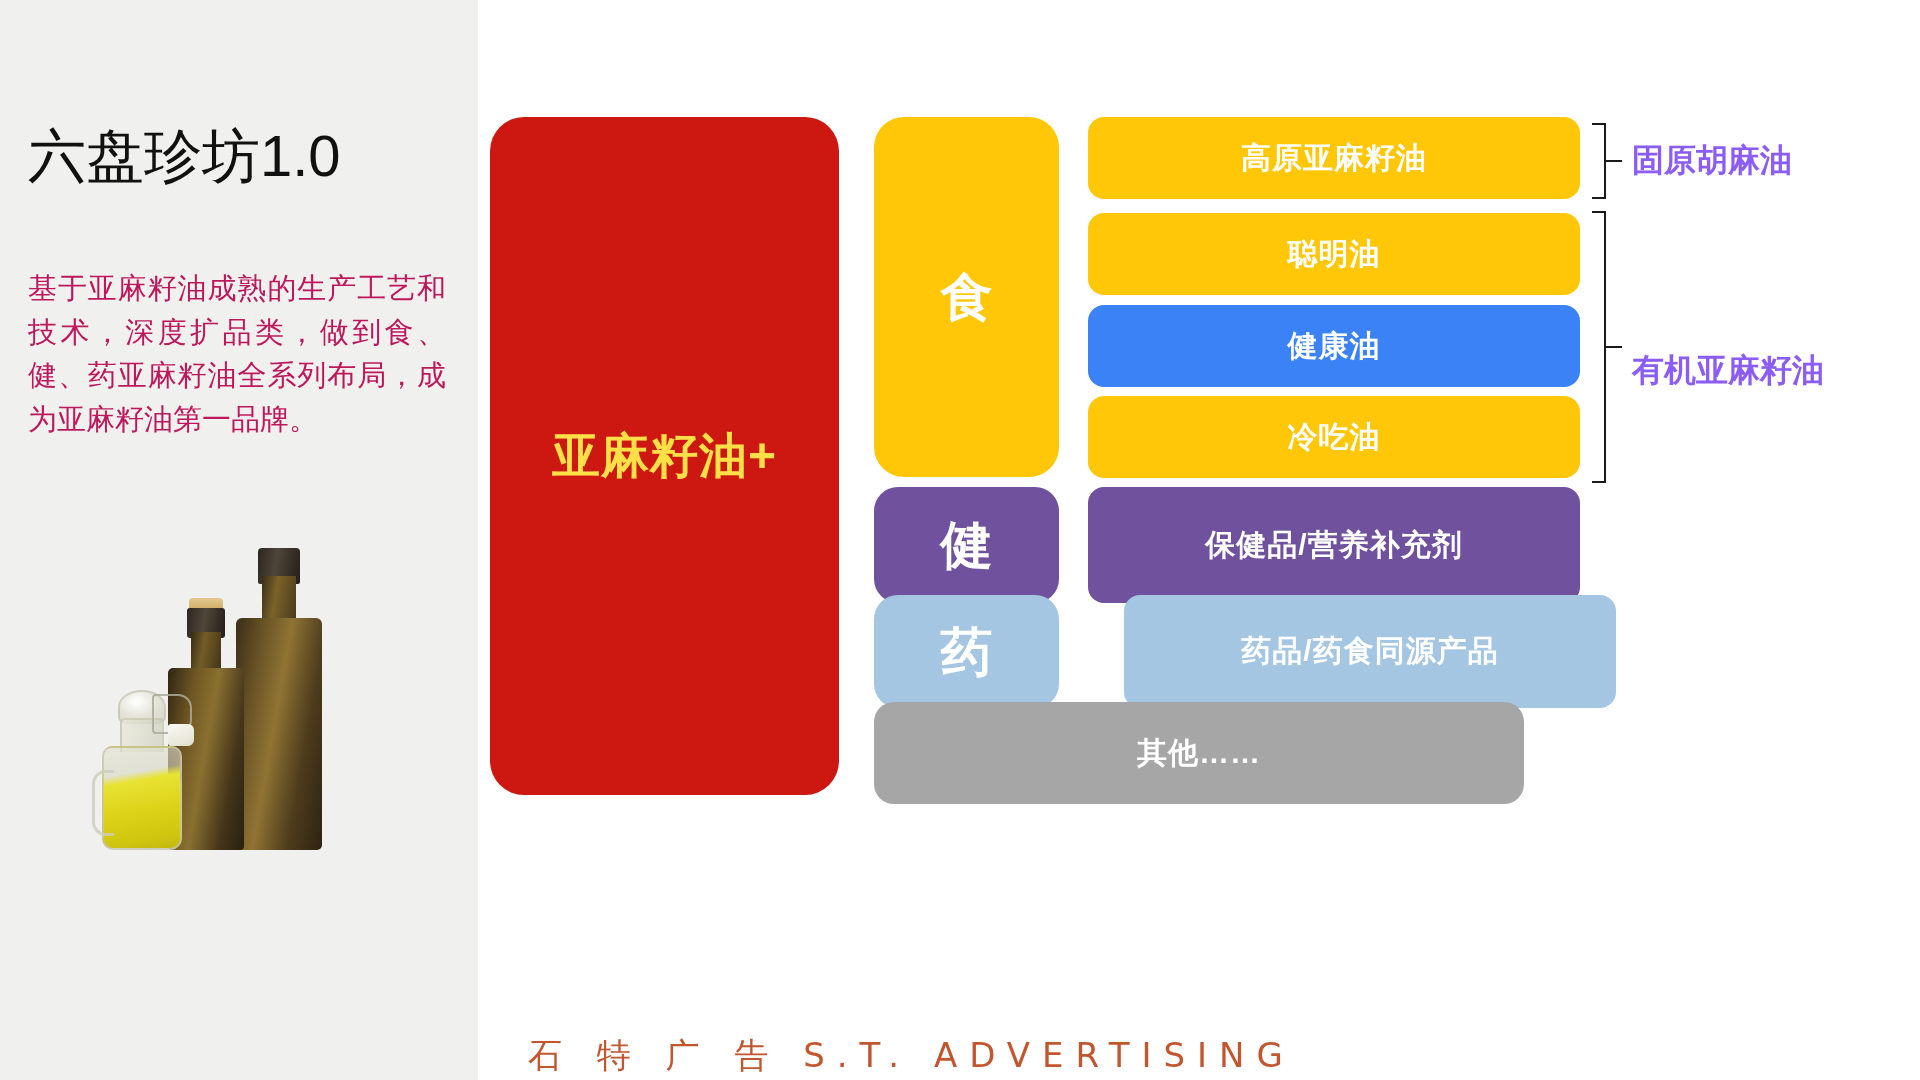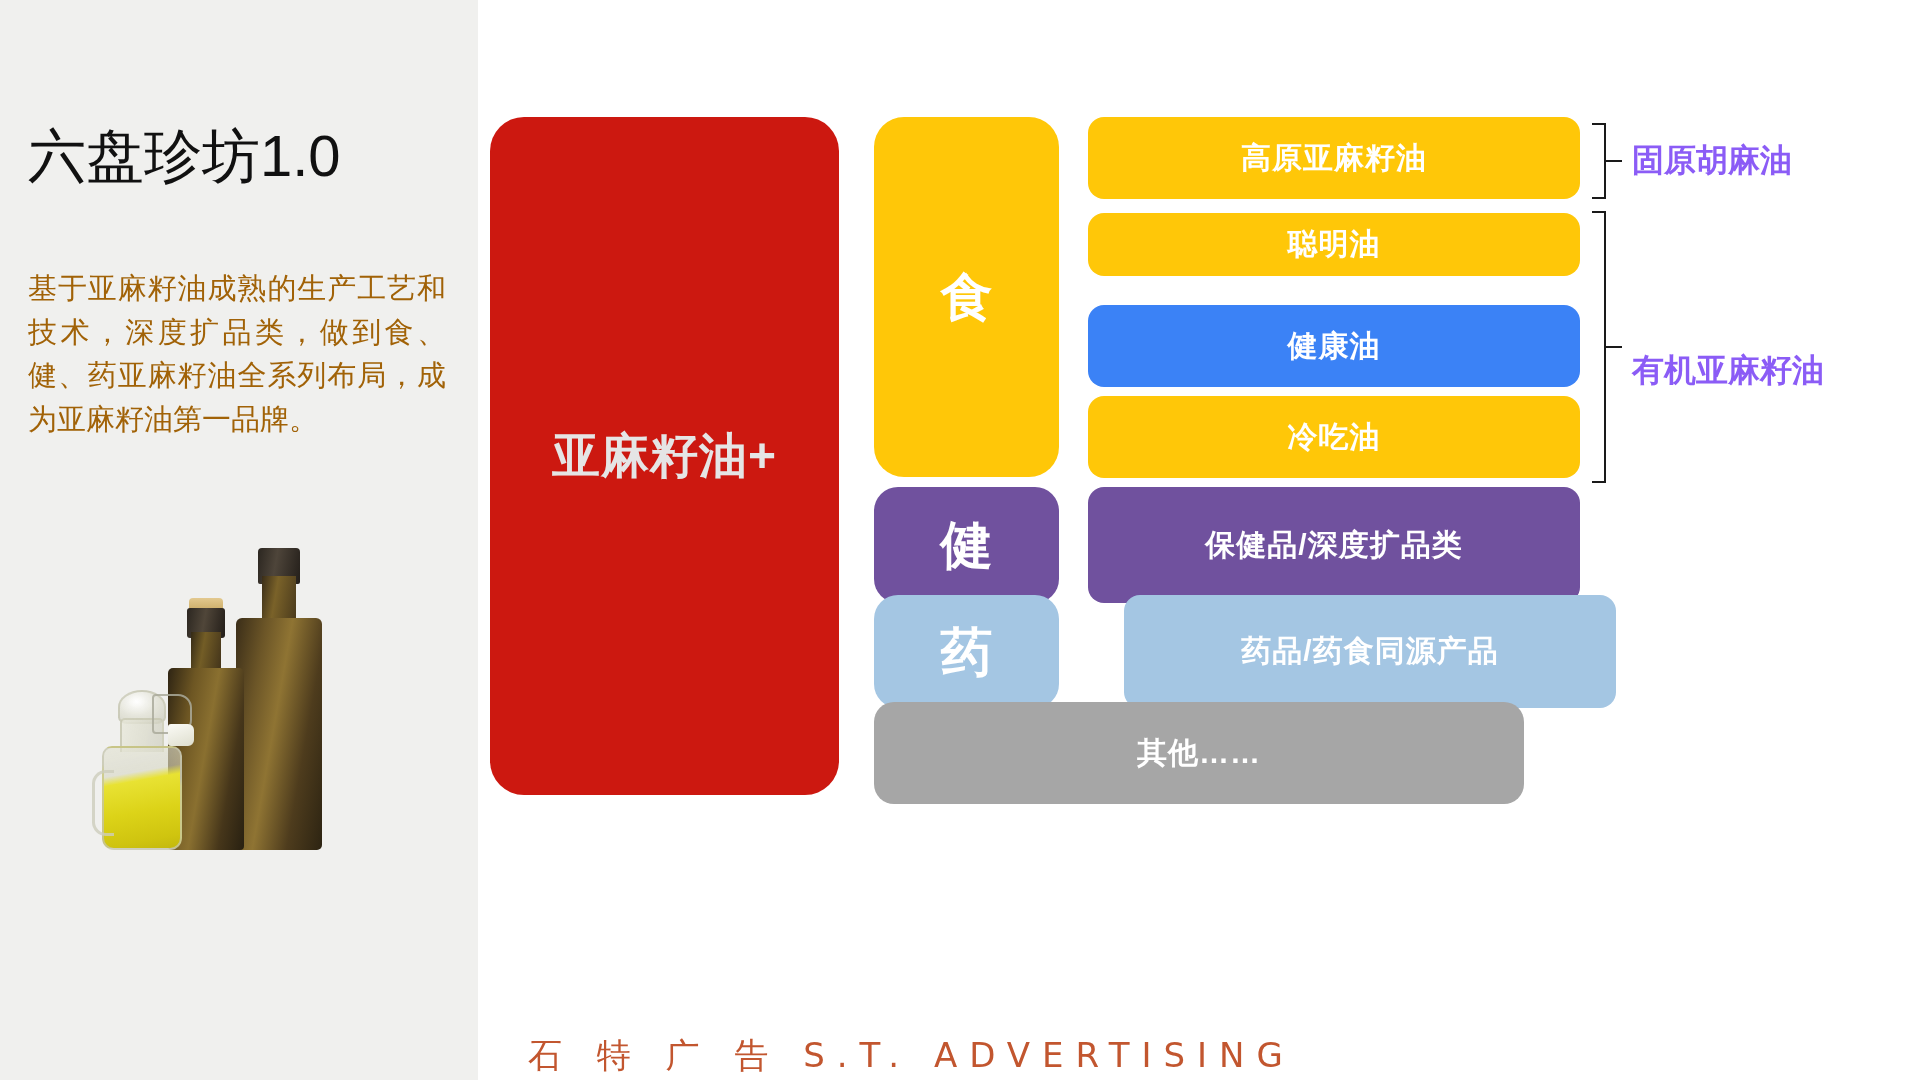--- a/index.html
+++ b/index.html
@@ -36,21 +36,21 @@
     white-space: nowrap;
     line-height: 1;
   }
   #intro-paragraph {
     position: absolute;
     left: 28px;
     top: 238px;
     width: 418px;
     font-size: 29px;
     line-height: 1.5;
-    color: #a16207;
+    color: #be185d;
     text-align: justify;
     text-justify: inter-character;
   }
 
   
   #bottles-illustration {
     position: absolute;
     left: 96px;
     top: 500px;
     width: 270px;
@@ -221,21 +221,21 @@
     top: 117px;
     width: 349px;
     height: 678px;
     background: #cc1810;
     border-radius: 34px;
     display: flex;
     align-items: center;
     justify-content: center;
   }
   #red-block-label {
-    color: #e5e5e5;
+    color: #fde047;
     font-size: 48px;
     font-weight: bold;
     letter-spacing: 1px;
     white-space: nowrap;
   }
 
   
   .category-box {
     position: absolute;
     left: 874px;
@@ -266,21 +266,21 @@
     justify-content: center;
   }
   .product-label {
     color: #ffffff;
     font-size: 30px;
     font-weight: bold;
     letter-spacing: 1px;
     white-space: nowrap;
   }
   #prod-gaoyuan { top: 117px; height: 82px;  background: #ffc708; }
-  #prod-congming{ top: 213px; height: 63px;  background: #ffc708; align-items: center; }
+  #prod-congming{ top: 213px; height: 82px;  background: #ffc708; align-items: center; }
   #prod-jiankang{ top: 305px; height: 82px;  background: #3b82f6; font-family: Liberation Serif, serif; }
   #prod-lengchi { top: 396px; height: 82px;  background: #ffc708; }
   #prod-baojian { top: 487px; height: 116px; background: #70519e; }
   #prod-yaopin  { top: 595px; height: 113px; background: #a4c6e3; margin-left: 36px; }
   #prod-qita    { left: 874px; top: 702px; width: 650px; height: 102px; background: #a6a6a6; border-radius: 20px; }
 
   
   .bracket-group { position: absolute; }
   .bracket-shape {
     position: absolute;
@@ -378,21 +378,21 @@
 <div class="product-box" id="prod-congming">
   <span class="product-label">聪明油</span>
 </div>
 <div class="product-box" id="prod-jiankang">
   <span class="product-label">健康油</span>
 </div>
 <div class="product-box" id="prod-lengchi">
   <span class="product-label">冷吃油</span>
 </div>
 <div class="product-box" id="prod-baojian">
-  <span class="product-label">保健品/深度扩品类</span>
+  <span class="product-label">保健品/营养补充剂</span>
 </div>
 <div class="product-box" id="prod-yaopin">
   <span class="product-label">药品/药食同源产品</span>
 </div>
 <div class="product-box" id="prod-qita">
   <span class="product-label">其他……</span>
 </div>
 
 <div class="bracket-group" id="bracket-guyuan">
   <div class="bracket-shape" style="height:76px;"></div>

